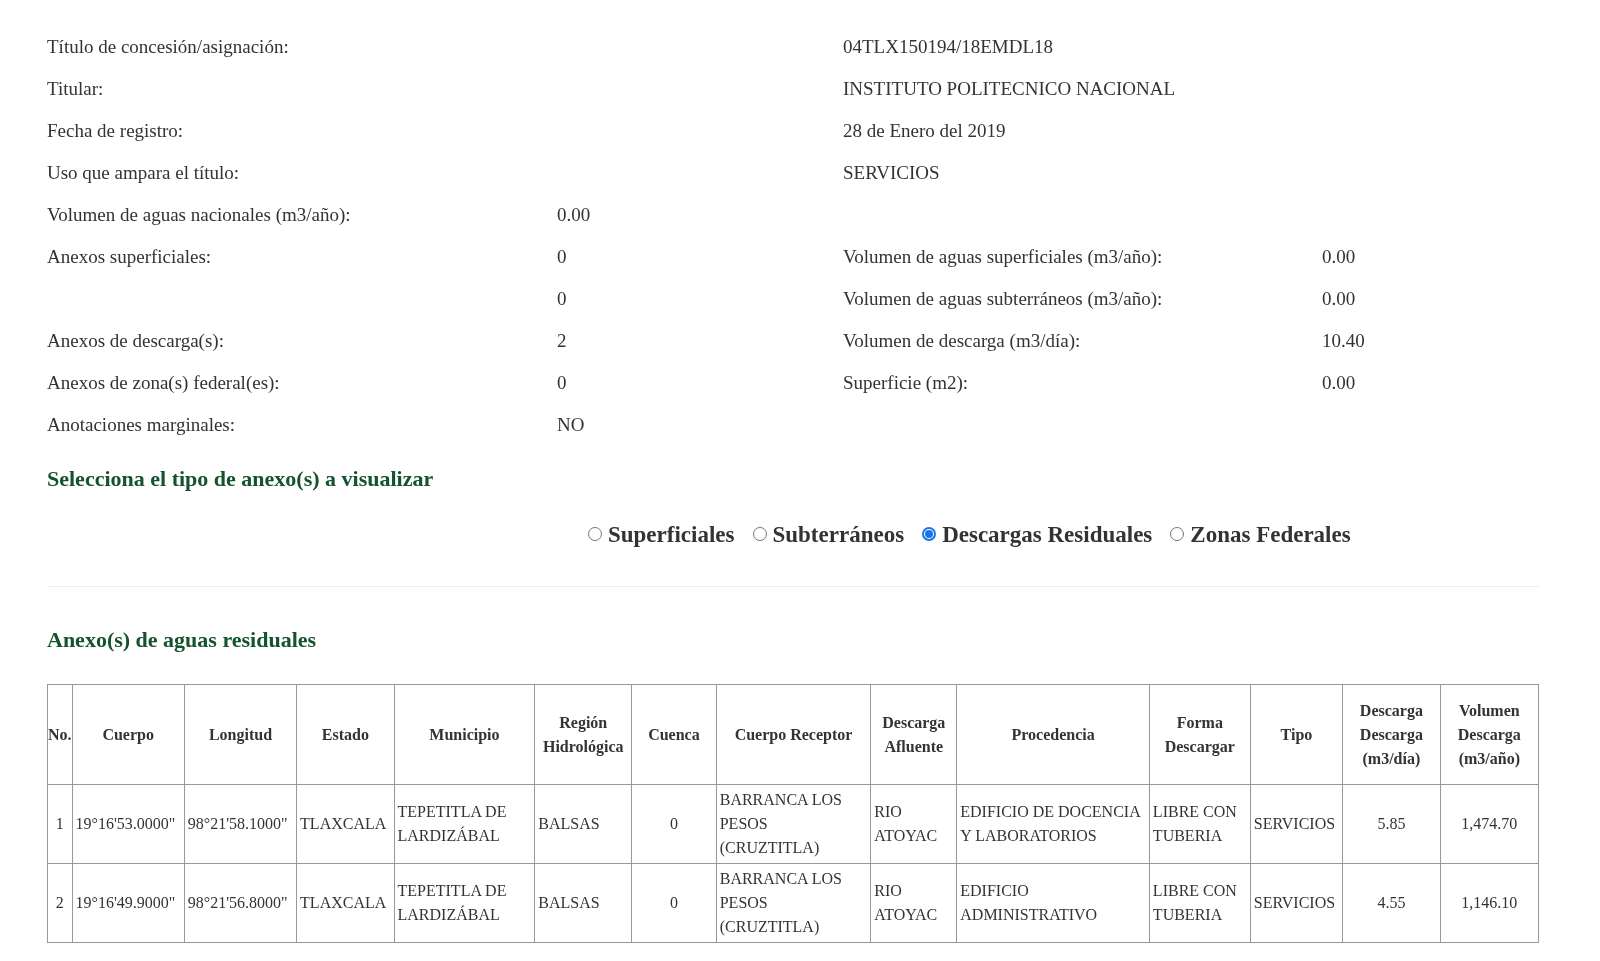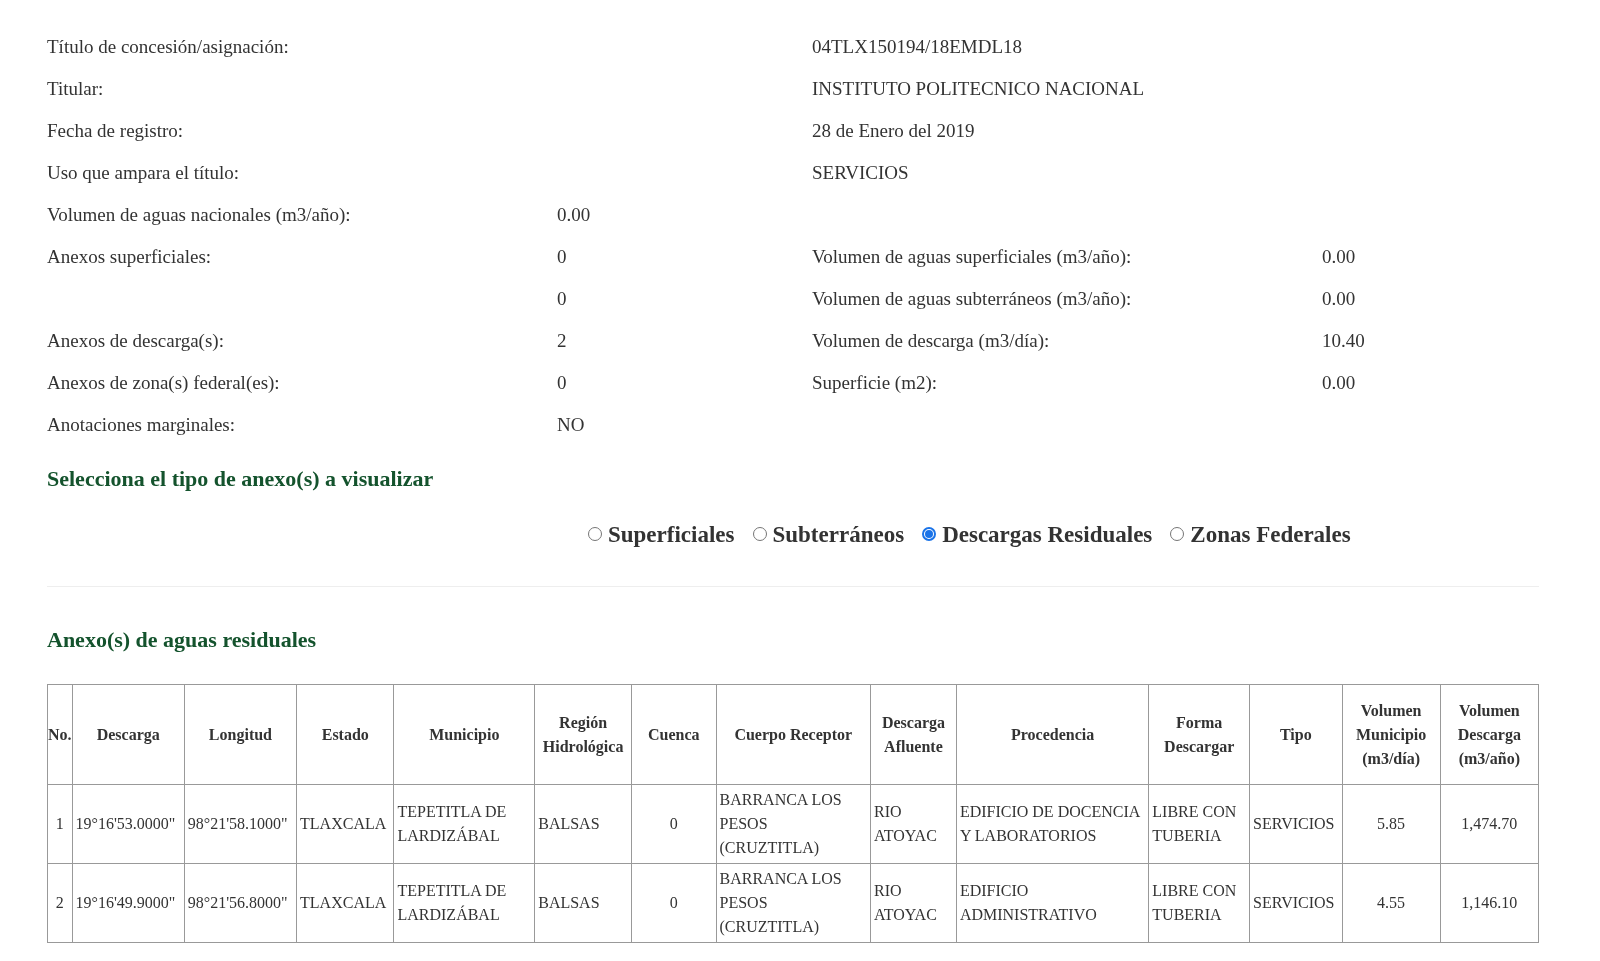--- a/index.html
+++ b/index.html
@@ -7,21 +7,21 @@
     width: 1600px; height: 961px; overflow: hidden;
     font-family: "Liberation Serif", "DejaVu Serif", serif;
     color: #333333;
     position: relative;
   }
   .info-grid { position: absolute; left: 47px; top: 28px; width: 1500px; }
   .info-row { position: relative; height: 42px; font-size: 19px; line-height: 38px; }
   .info-row span { position: absolute; top: 0; white-space: nowrap; }
   .c1 { left: 0; }
   .c2 { left: 510px; }
-  .c3 { left: 765px; }
+  .c3 { left: 796px; }
   .c4 { left: 1275px; }
 
   .section-title {
     position: absolute; left: 47px; font-weight: bold; font-size: 22px; color: #14532d;
   }
   #select-title { top: 466px; }
   #annex-title { top: 627px; }
 
   .radio-group {
     position: absolute; top: 522px; left: 588px;
@@ -151,32 +151,32 @@
     <col style="width:88px">
       <col style="width:199px">
       <col style="width:104px">
       <col style="width:93px">
     <col style="width:101px">
       <col style="width:102px">
   </colgroup>
   <thead>
     <tr>
       <th style="padding:0;margin-left:36px;">No.</th>
-      <th>Descarga</th>
+      <th>Cuerpo</th>
       <th>Longitud</th>
       <th>Estado</th>
       <th>Municipio</th>
       <th>Región Hidrológica</th>
       <th style="padding:16px;">Cuenca</th>
       <th>Cuerpo Receptor</th>
       <th>Descarga Afluente</th>
       <th>Procedencia</th>
       <th>Forma Descargar</th>
       <th>Tipo</th>
-      <th>Volumen Municipio (m3/día)</th>
+      <th>Descarga Descarga (m3/día)</th>
       <th>Volumen Descarga (m3/año)</th>
     </tr>
   </thead>
   <tbody>
     <tr>
       <td class="center">1</td>
       <td>19°16'53.0000"</td>
       <td>98°21'58.1000"</td>
       <td>TLAXCALA</td>
       <td>TEPETITLA DE LARDIZÁBAL</td>

